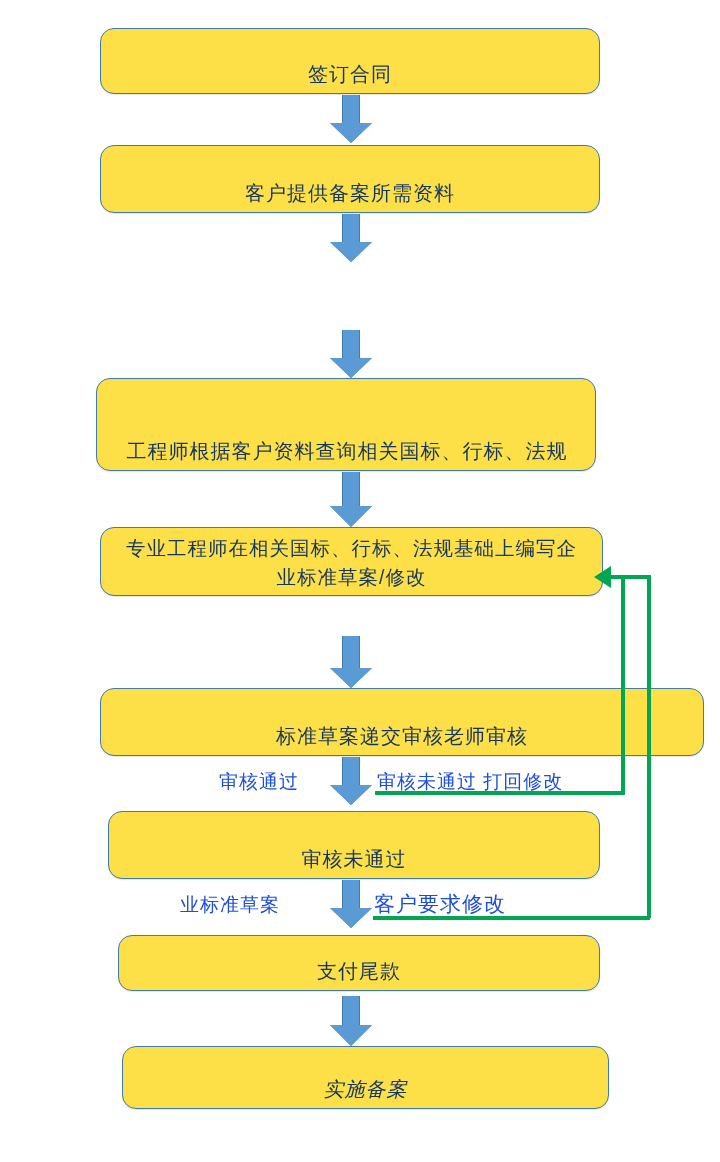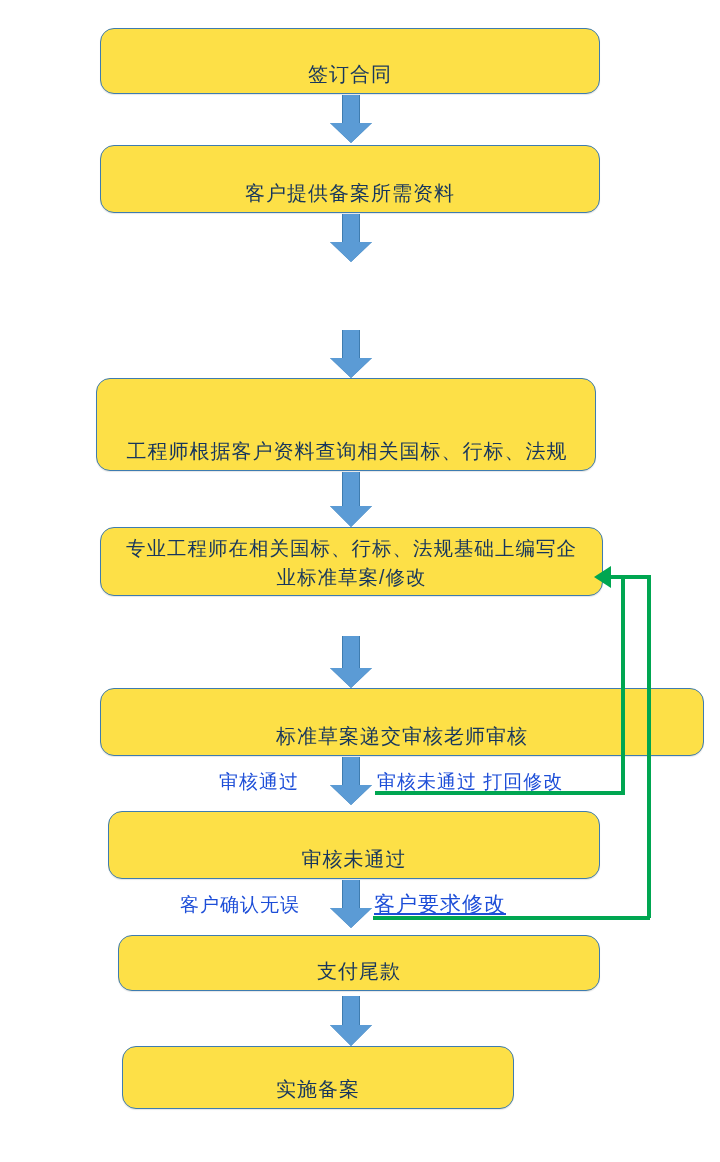--- a/index.html
+++ b/index.html
@@ -159,33 +159,33 @@
 
   <div class="node" style="left:108px; top:811px; width:492px; height:68px;">
     <span class="node-label">审核未通过</span>
   </div>
 
   <div class="arrow-down" style="left:330px; top:880px; width:42px; height:48px;">
     <div class="shaft" style="width:18px; height:29px;"></div>
     <div class="head" style="border-left-width:21px; border-right-width:21px; border-top-width:20px;"></div>
   </div>
 
-  <div class="edge-label" style="left:180px; top:895px;">客户确认无误</div>
-  <div class="edge-label" style="left:374px; top:893px; font-size:21px;text-decoration:underline;">客户要求修改</div>
+  <div class="edge-label" style="left:180px; top:895px;">业标准草案</div>
+  <div class="edge-label" style="left:374px; top:893px; font-size:21px;">客户要求修改</div>
 
   <div class="node" style="left:118px; top:935px; width:482px; height:56px;">
     <span class="node-label">支付尾款</span>
   </div>
 
   <div class="arrow-down" style="left:330px; top:996px; width:42px; height:50px;">
     <div class="shaft" style="width:18px; height:30px;"></div>
     <div class="head" style="border-left-width:21px; border-right-width:21px; border-top-width:21px;"></div>
   </div>
 
-  <div class="node" style="left:122px; top:1046px; width:392px; height:63px;">
+  <div class="node" style="left:122px; top:1046px; width:487px; height:63px;font-style:italic;">
     <span class="node-label">实施备案</span>
   </div>
 
   <div class="gline" style="left:375px; top:791px; width:250px; height:4px;"></div>
 
   <div class="gline" style="left:621px; top:575px; width:4px; height:218px;"></div>
 
   <div class="gline" style="left:373px; top:916px; width:277px; height:4px;"></div>
 
   <div class="gline" style="left:647px; top:575px; width:4px; height:343px;"></div>

